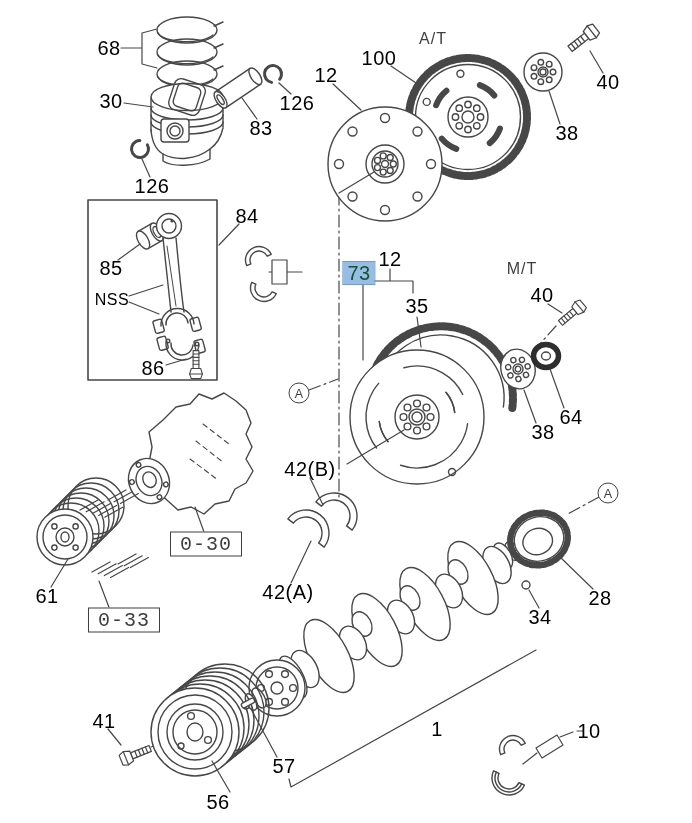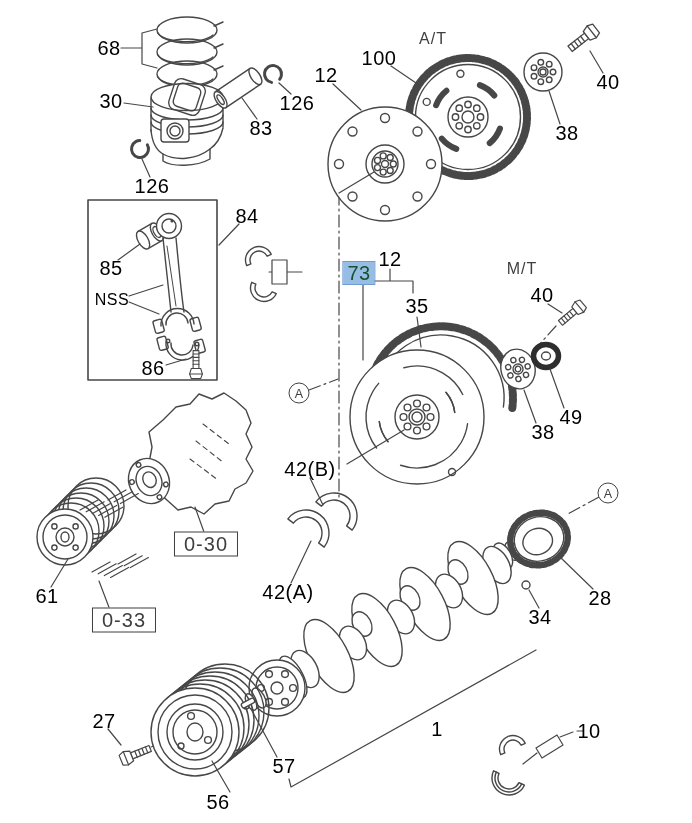--- a/index.html
+++ b/index.html
@@ -5,21 +5,21 @@
   html,body{margin:0;padding:0;background:#fff;}
   .stage{position:relative;width:692px;height:823px;background:#ffffff;
          font-family:"Liberation Sans",sans-serif;overflow:hidden;}
   .stage svg{position:absolute;left:0;top:0;}
   .co{position:absolute;transform:translate(-50%,-50%);font-size:20px;color:#000000;
       letter-spacing:.5px;white-space:nowrap;line-height:1;}
   .sm{font-size:16px;}
   .sec{position:absolute;transform:translate(-50%,-50%);font-size:16px;color:#3f3f3f;
        letter-spacing:1px;white-space:nowrap;margin-top:12px;}
   .box-ref{position:absolute;transform:translate(-50%,-50%);font-size:20px;color:#3f3f3f;
-           border:1.7px solid #3f3f3f;background:#fff;padding:1px 9px;letter-spacing:1px;line-height:21px;}
+           border:1.7px solid #3f3f3f;background:#fff;padding:1px 9px;letter-spacing:1px;line-height:21px;font-family:Liberation Mono, monospace;}
   .marker{position:absolute;transform:translate(-50%,-50%);width:19px;height:19px;
           border:1.6px solid #424242;border-radius:50%;font-size:12.5px;color:#3f3f3f;
           display:flex;align-items:center;justify-content:center;background:#fff;}
   .hl{padding:1px 4px;}
 </style>
 </head>
 <body>
 
 <div class="stage">
 
@@ -384,29 +384,29 @@
 <div class="co" style="left:326px;top:75px">12</div>
 <div class="co" style="left:379px;top:58px">100</div>
 <div class="co" style="left:567px;top:133px">38</div>
 <div class="co" style="left:608px;top:82px">40</div>
 <div class="sec" style="left:433px;top:27px">A/T</div>
 <div class="sec" style="left:522px;top:257px">M/T</div>
 <div class="co" style="left:390px;top:259px">12</div>
 <div class="co" style="left:417px;top:306px">35</div>
 <div class="co" style="left:542px;top:295px">40</div>
 <div class="co" style="left:543px;top:432px">38</div>
-<div class="co" style="left:571px;top:417px">49</div>
+<div class="co" style="left:571px;top:417px">64</div>
 <div class="co" style="left:310px;top:469px">42(B)</div>
 <div class="co" style="left:288px;top:592px">42(A)</div>
 <div class="marker" style="left:299px;top:393px">A</div>
 <div class="marker" style="left:608px;top:493px">A</div>
 <div class="box-ref" style="left:206px;top:544px">0-30</div>
 <div class="box-ref" style="left:124px;top:620px">0-33</div>
 <div class="co" style="left:47px;top:596px">61</div>
 <div class="co" style="left:600px;top:598px">28</div>
 <div class="co" style="left:540px;top:617px">34</div>
 <div class="co" style="left:437px;top:729px">1</div>
 <div class="co" style="left:284px;top:766px">57</div>
 <div class="co" style="left:218px;top:802px">56</div>
-<div class="co" style="left:104px;top:721px">27</div>
+<div class="co" style="left:104px;top:721px">41</div>
 <div class="co" style="left:589px;top:731px">10</div>
 
 </div>
 
 </body></html>

